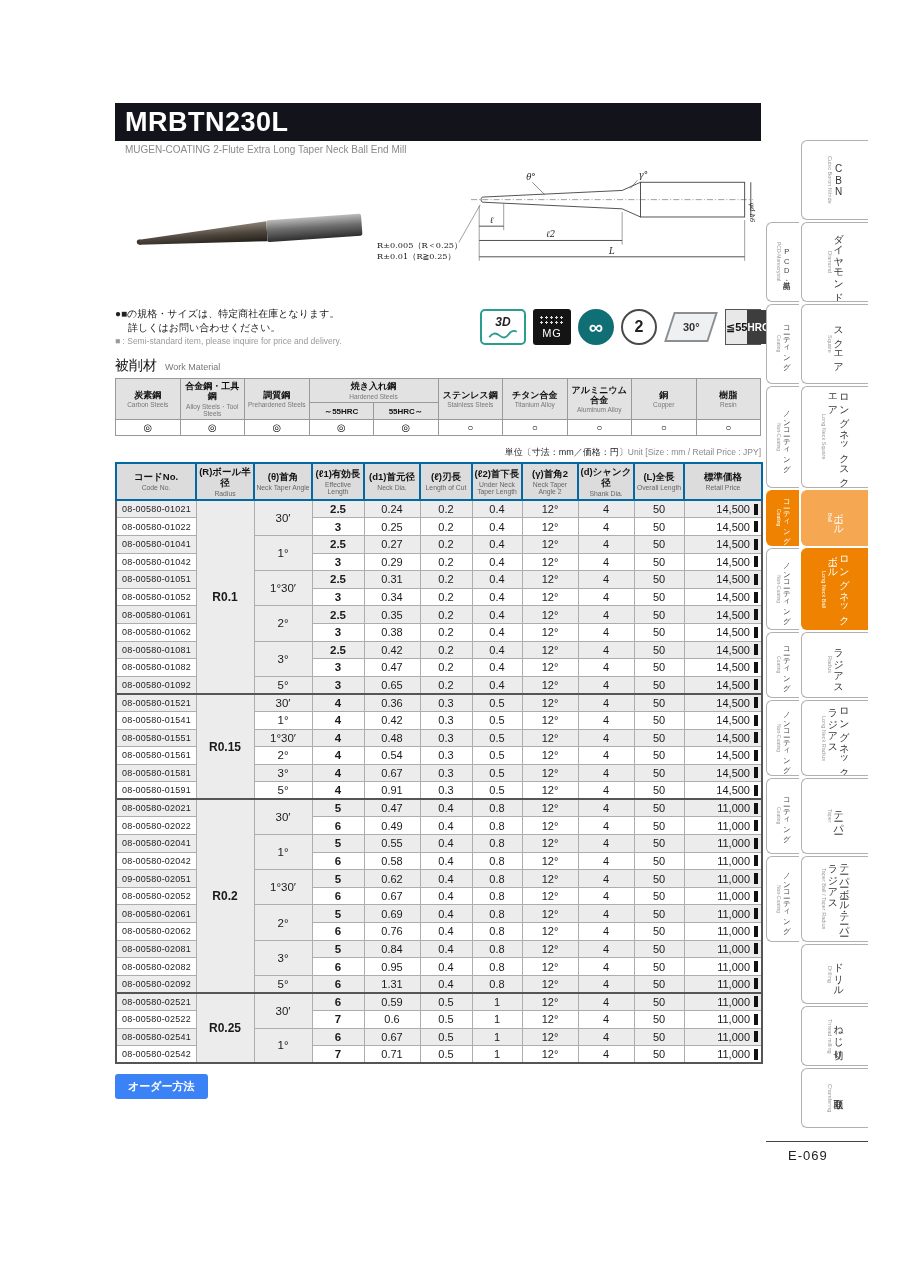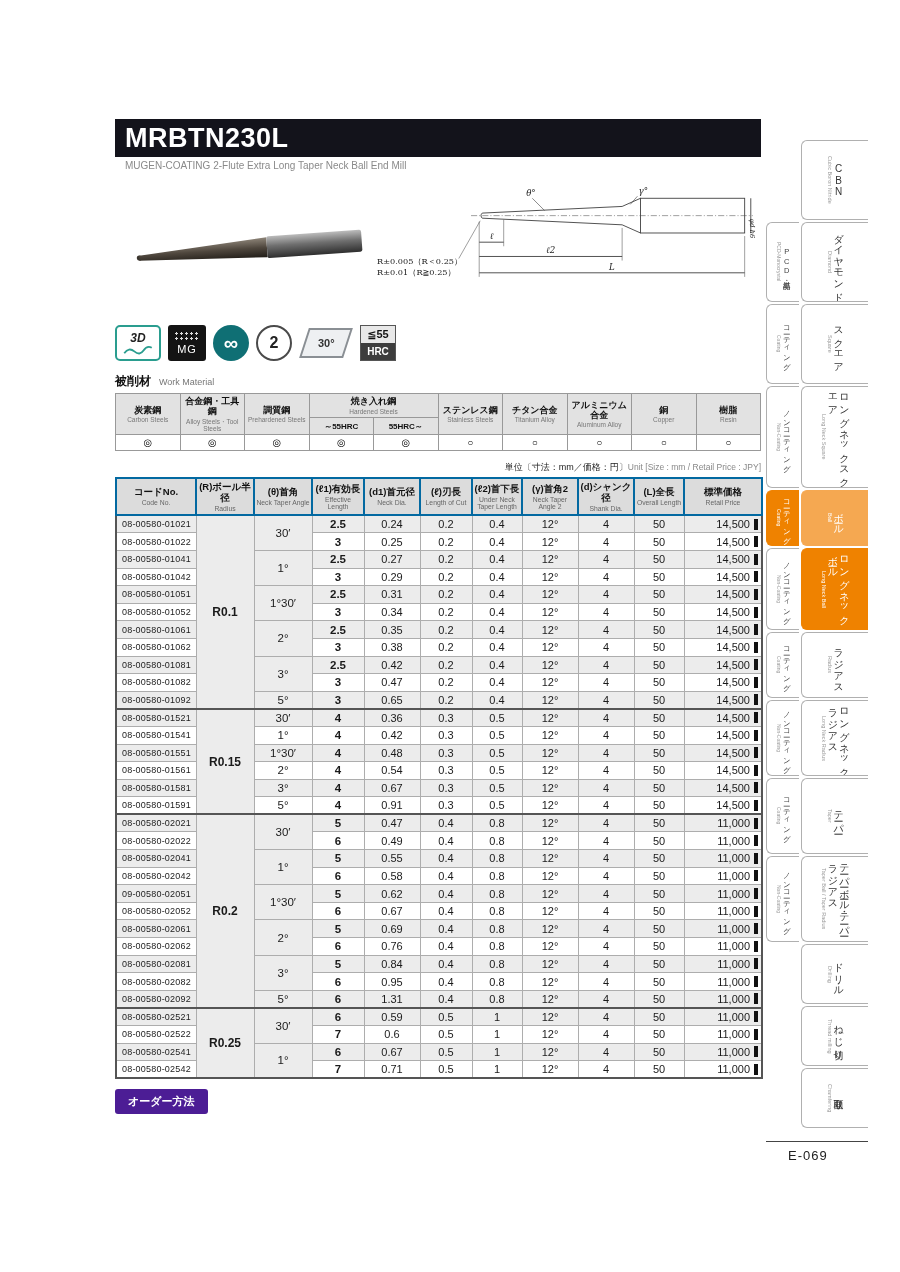--- a/index.html
+++ b/index.html
@@ -1,18 +1,18 @@
 <!DOCTYPE html>
 <html><head>
 <meta charset="utf-8">
 <style>
   * { margin:0; padding:0; box-sizing:border-box; }
   body { font-family:"Liberation Sans","DejaVu Sans",sans-serif; background:#fff; }
   .page { position:relative; width:900px; height:1272px; background:#fff; overflow:hidden; }
-  .content { position:absolute; left:115px; top:119px; width:646px; }
+  .content { position:absolute; left:115px; top:103px; width:646px; }
 
   
   .title-band { background:#13131b; height:38px; display:flex; align-items:center; padding-left:10px; }
   .title-band h1 { color:#fff; font-size:27px; font-weight:bold; letter-spacing:.5px; }
   .blue-band { background:#1565a8; height:18px; display:flex; align-items:center; padding-left:10px; margin-top:1px; }
   .blue-band span { color:#fff; font-size:11px; font-weight:bold; }
   .subtitle-en { color:#8a8a8a; font-size:10px; padding:3px 0 0 10px; }
 
   
   .visual-row { display:flex; align-items:flex-start; margin-top:10px; height:140px; }
@@ -35,27 +35,27 @@
   .mg-dots { width:26px; height:10px;
              background-image:radial-gradient(circle,#ddd 1px,transparent 1.4px); background-size:5px 5px; }
   .mg-text { color:#fff; font-size:11px; font-weight:normal; letter-spacing:1px;text-align:center; }
   .badge-inf { width:36px; height:36px; border-radius:50%; background:#0f6f74; color:#fff;
                display:flex; align-items:center; justify-content:center; font-size:20px; font-weight:bold; }
   .badge-flute { width:36px; height:36px; border-radius:50%; border:2.5px solid #4a4a4a; background:#fff;
                  color:#222; display:flex; align-items:center; justify-content:center; font-size:16px; font-weight:bold; }
   .badge-angle { width:44px; height:30px; border:2px solid #8a8f94; background:#eef0f2; margin:0 5px;
                  transform:skewX(-18deg); display:flex; align-items:center; justify-content:center; }
   .badge-angle span { transform:skewX(18deg); font-size:11px; font-weight:bold; color:#333; }
-  .badge-hrc { width:36px; height:36px; border:1.5px solid #555; display:flex; flex-direction:column; }
+  .badge-hrc { width:36px; height:36px; border:1.5px solid #555; display:flex; }
   .hrc-top { flex:1; display:flex; align-items:center; justify-content:center; font-size:11px; font-weight:bold; background:#e8e8e8; color:#111; }
   .hrc-bottom { flex:1; display:flex; align-items:center; justify-content:center; font-size:10px; font-weight:bold; background:#3d3d3d; color:#fff; }
 
   
   .wm-title { margin-top:10px; }
-  .wm-title-ja { font-size:12px; font-weight:bold; color:#111; }
+  .wm-title-ja { font-size:14px; font-weight:normal; color:#111; }
   .wm-title-en { font-size:9px; color:#777; margin-left:8px; }
   .wm-table { border-collapse:collapse; width:646px; table-layout:fixed; border:1.5px solid #666; margin-top:3px; }
   .wm-table th { background:#e2e2e2; border:1px solid #999; padding:2px 1px; vertical-align:middle; }
   .wm-ja { font-size:9px; font-weight:bold; color:#111; line-height:1.15; }
   .wm-en { font-size:6.5px; color:#777; font-weight:normal; line-height:1.1; margin-top:1px; }
   .wm-sub { font-size:8px; font-weight:bold; color:#111; }
   .wm-rating { border:1px solid #999; text-align:center; font-size:10px; height:16px; background:#fff; }
 
   
   .unit-note { text-align:right; font-size:9px; color:#222; margin-top:10px; }
@@ -76,21 +76,21 @@
   .spec-table td.cell-radius { font-weight:bold; font-size:12px; }
   .spec-table td.cell-angle { font-size:11.5px; }
   .spec-table tr.group-start td { border-top:2px solid #555; }
   .spec-table td.cell-code { text-align:left; font-size:9px; padding-left:5px; color:#222; letter-spacing:.2px; }
   .spec-table td.cell-l1 { font-weight:bold; font-size:11.5px; }
   .spec-table td.cell-price { text-align:right; padding-right:3px; }
   .price-mark { display:inline-block; width:4px; height:11px; background:#111; margin-left:4px; vertical-align:-1.5px; }
 
   
   .order-row { display:flex; align-items:flex-start; gap:12px; margin-top:10px; }
-  .order-btn { background:#4c1d95; color:#fff; font-size:11px; font-weight:bold; padding:5px 13px; border-radius:3px; white-space:nowrap; cursor:pointer; }
+  .order-btn { background:#3b82f6; color:#fff; font-size:11px; font-weight:bold; padding:5px 13px; border-radius:3px; white-space:nowrap; cursor:pointer; }
   .order-ja { font-size:10.5px; font-weight:bold; color:#111; }
   .order-en { font-size:9px; color:#888; margin-top:3px; }
   .footnotes { margin-top:9px; font-size:9.5px; color:#111; }
   .footnotes .en { font-size:8px; color:#888; margin-top:1px; }
 
   
   .sidebar { position:absolute; left:766px; top:140px; width:102px; display:flex; flex-direction:column; gap:2px; }
   .side-row { display:flex; gap:2px; }
   .side-row:nth-child(1), .side-row:nth-child(2), .side-row:nth-child(3) { height:80px; }
   .side-row:nth-child(4) { height:102px; }
@@ -185,20 +185,25 @@
           </g>
           <g font-size="8" fill="#222" font-style="normal">
             <text x="0" y="77">R±0.005（R＜0.25）</text>
             <text x="0" y="88">R±0.01（R≧0.25）</text>
           </g>
         </svg>
       </div>
     </div>
 
     <div class="meta-row">
+      <div class="notes">
+        <div class="note-ja">●■の規格・サイズは、特定商社在庫となります。</div>
+        <div class="note-ja indent">詳しくはお問い合わせください。</div>
+        <div class="note-en">■ : Semi-standard item, please inquire for price and delivery.</div>
+      </div>
       <div class="badges">
         <div class="badge-3d">
           <span class="b3d-text">3D</span>
           <svg class="b3d-wave" viewBox="0 0 32 12">
             <path d="M1 9 Q6 2 12 7 T22 6 T31 3" fill="none" stroke="#2a9d8f" stroke-width="2"></path>
           </svg>
         </div>
         <div class="badge-mg">
           <div class="mg-dots"></div>
           <span class="mg-text">MG</span>

